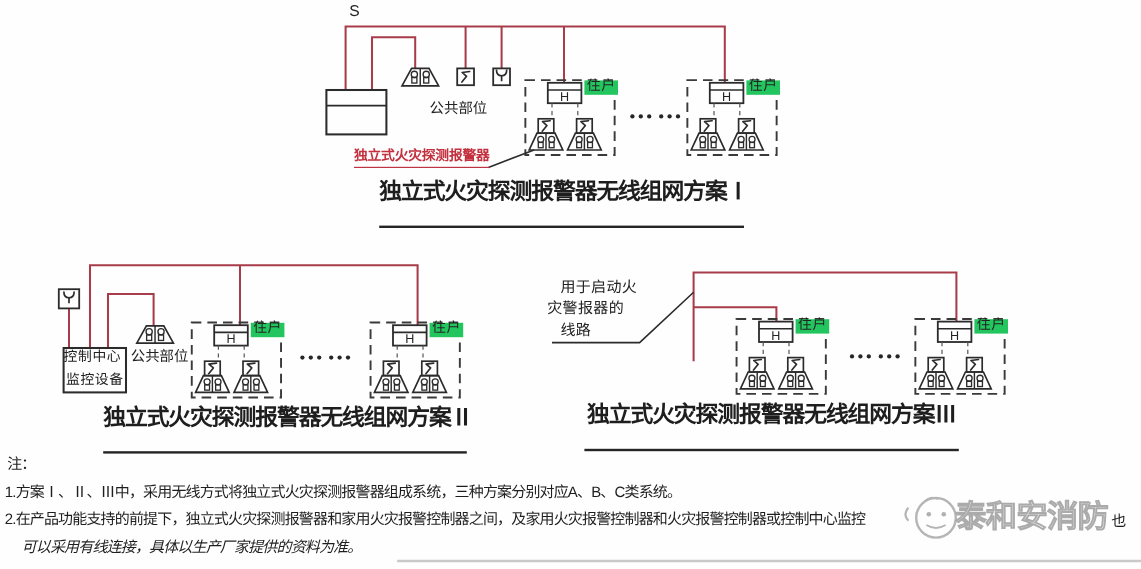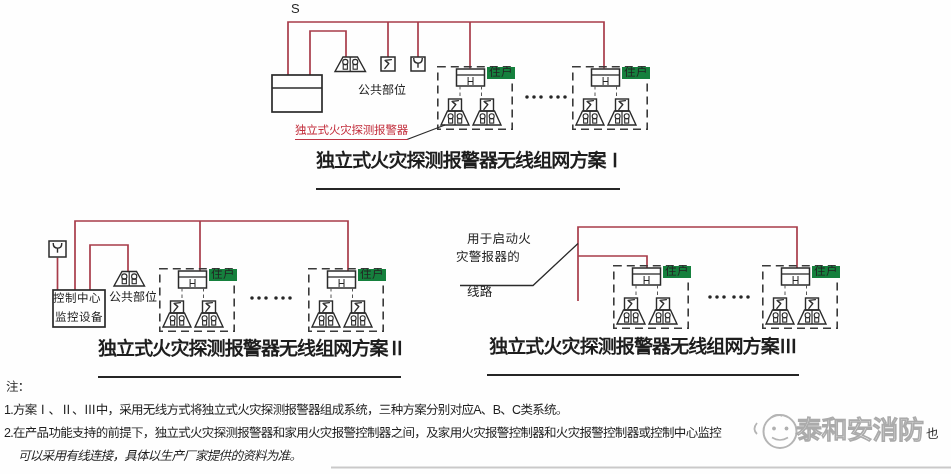--- a/index.html
+++ b/index.html
@@ -3,24 +3,24 @@
 <meta charset="utf-8">
 <style>
   html,body{margin:0;padding:0;}
   body{width:951px;height:474px;overflow:hidden;background:#ffffff;
        font-family:"Liberation Sans",sans-serif;}
   .canvas{position:relative;width:951px;height:474px;background:#fefefe;}
   .canvas svg.diagram{position:absolute;left:0;top:0;z-index:1;}
   .lbl{position:absolute;z-index:2;color:#232323;white-space:nowrap;line-height:1;}
   .s-label{font-size:13px;}
   .pub-label{font-size:12px;letter-spacing:0px;text-align:center;}
-  .hh-label{font-size:11.5px;background:#15803d;padding:0 2px;letter-spacing:0.5px;}
+  .hh-label{font-size:11.5px;background:#22c55e;padding:0 2px;letter-spacing:0.5px;}
   .h-label{font-size:10.5px;text-align:center;}
   .ctrl-label{font-size:11.5px;text-align:center;letter-spacing:0.5px;}
-  .red-callout{font-size:11.5px;font-weight:normal;color:#c3303e;letter-spacing:-0.2px;
+  .red-callout{font-size:11.5px;font-weight:bold;color:#c3303e;letter-spacing:-0.2px;
                border-bottom:1.6px solid #bd3544;padding-bottom:2px;text-align:right;}
   .scheme-title{font-size:19px;font-weight:bold;color:#1e1e1e;text-align:center;
                 letter-spacing:-0.9px;border-bottom:2px solid #252525;padding-bottom:18px;}
   .ann{font-size:12.5px;letter-spacing:0.3px;text-align:center;}
   .note{font-size:12.5px;color:#1e1e1e;letter-spacing:-0.7px;}
   .watermark{font-size:26px;font-weight:bold;color:rgba(255,255,255,0.02);
              -webkit-text-stroke:0.75px #ababab;letter-spacing:-0.5px;z-index:3;}
 </style>
 </head>
 <body>
@@ -175,25 +175,25 @@
 
   <div class="lbl scheme-title" style="left:316px;top:151px;width:304px;">独立式火灾探测报警器无线组网方案Ⅰ</div>
 
   <div class="lbl ctrl-label" style="left:53px;top:293px;width:36px;">控制中心</div>
   <div class="lbl ctrl-label" style="left:53px;top:311.5px;width:52px;">监控设备</div>
   <div class="lbl pub-label" style="left:109px;top:291px;width:48px;">公共部位</div>
   <div class="lbl hh-label" style="left:209px;top:269px;">住户</div>
   <div class="lbl h-label" style="left:178.5px;top:277.5px;width:28px;">H</div>
   <div class="lbl hh-label" style="left:358px;top:269px;">住户</div>
   <div class="lbl h-label" style="left:327.5px;top:277.5px;width:28px;">H</div>
-  <div class="lbl scheme-title" style="left:98px;top:339px;width:303px;">独立式火灾探测报警器无线组网方案Ⅱ</div>
+  <div class="lbl scheme-title" style="left:86px;top:339px;width:303px;">独立式火灾探测报警器无线组网方案Ⅱ</div>
 
   <div class="lbl ann" style="left:467px;top:233px;">用于启动火</div>
   <div class="lbl ann" style="left:456px;top:251px;">灾警报器的</div>
-  <div class="lbl ann" style="left:467px;top:269px;margin-top:17px;">线路</div>
+  <div class="lbl ann" style="left:467px;top:269px;">线路</div>
   <div class="lbl hh-label" style="left:663px;top:266px;">住户</div>
   <div class="lbl h-label" style="left:632.5px;top:274.5px;width:28px;">H</div>
   <div class="lbl hh-label" style="left:812px;top:266px;">住户</div>
   <div class="lbl h-label" style="left:781.5px;top:274.5px;width:28px;">H</div>
   <div class="lbl scheme-title" style="left:487px;top:337px;width:312px;">独立式火灾探测报警器无线组网方案Ⅲ</div>
 
   <div class="lbl note" style="left:6px;top:381px;">注：</div>
   <div class="lbl note" style="left:4px;top:403.5px;">1.方案Ⅰ、Ⅱ、Ⅲ中，采用无线方式将独立式火灾探测报警器组成系统，三种方案分别对应A、B、C类系统。</div>
   <div class="lbl note" style="left:4px;top:427px;">2.在产品功能支持的前提下，独立式火灾探测报警器和家用火灾报警控制器之间，及家用火灾报警控制器和火灾报警控制器或控制中心监控</div>
   <div class="lbl note" style="left:926px;top:428px;">也</div>

